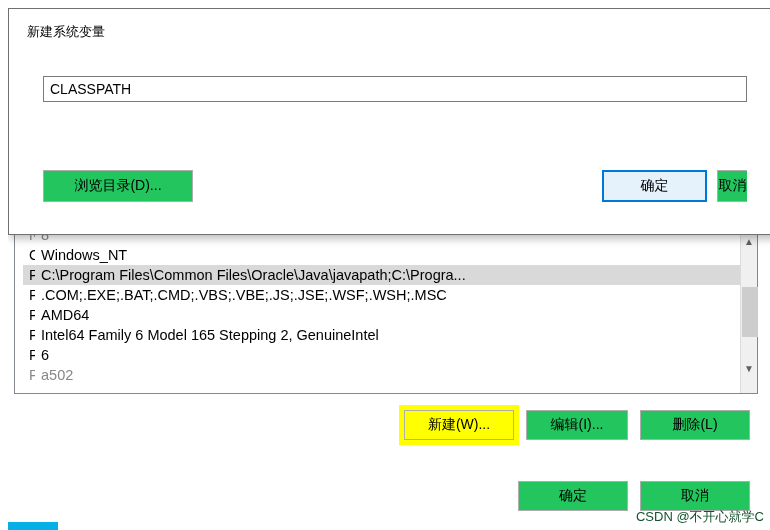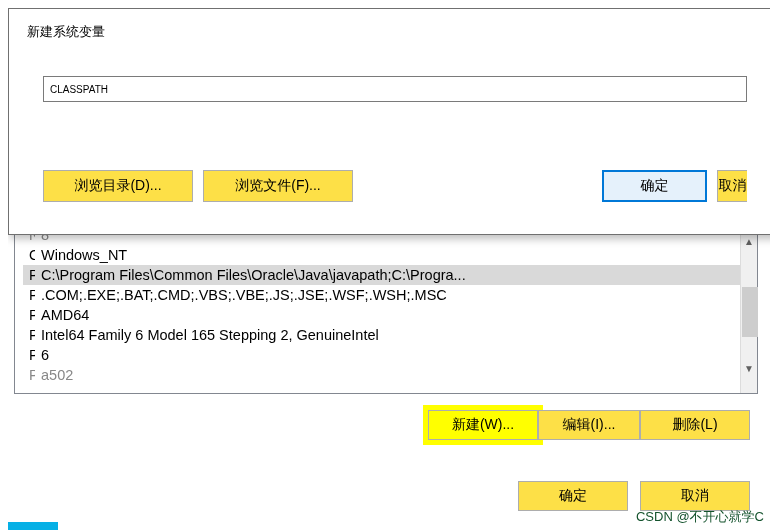--- a/index.html
+++ b/index.html
@@ -38,31 +38,31 @@
       width: 140px;
       color: #000;
       font-size: 14px;
     }
     .form-input {
       flex: 1;
       height: 26px;
       border: 1px solid #7a7a7a;
       padding: 2px 6px;
       font-family: inherit;
-      font-size: 10px;
+      font-size: 14px;
       outline: none;
     }
     .btn-row {
       display: flex;
       gap: 10px;
       margin-top: 6px;
     }
     .btn {
       border: 1px solid #adadad;
-      background: #fde047;
+      background: #22c55e;
       padding: 5px 0;
       text-align: center;
       font-family: inherit;
       font-size: 14px;
       cursor: pointer;
       min-width: 100px;
     }
     .btn-wide { width: 150px; }
     .btn-blue {
       border: 2px solid #0078d7;
@@ -116,20 +116,21 @@
       width: 15px; height: 50px;
       background: #cdcdcd;
       left: 1px;
     }
 
     .under-buttons {
       position: absolute;
       top: 394px;
       right: 20px;
       display: flex;
+      gap: 12px;
       align-items: center;
     }
     .highlight {
       background: #ffff00;
       box-shadow: 0 0 0 5px #ffff00;
     }
     .bottom-buttons {
       position: absolute;
       top: 465px;
       right: 20px;
@@ -156,21 +157,20 @@
 <div class="dialog-newvar">
   <div class="titlebar">新建系统变量</div>
   <div class="form-area">
     <div class="form-row">
       <input class="form-input" type="text" value="CLASSPATH" style="">
     </div>
     <div class="form-row">
     </div>
     <div class="btn-row">
       <button class="btn btn-wide">浏览目录(D)...</button>
-      <button class="btn btn-wide">浏览文件(F)...</button>
       <div class="spacer"></div>
       <button class="btn btn-blue" style="width:105px">确定</button>
       <button class="btn" style="width:30px;min-width:30px;border-right:none">取消</button>
     </div>
   </div>
 </div>
 
 <div class="env-table-wrap">
   <table class="env-table">
     <tbody id="env-tbody">

